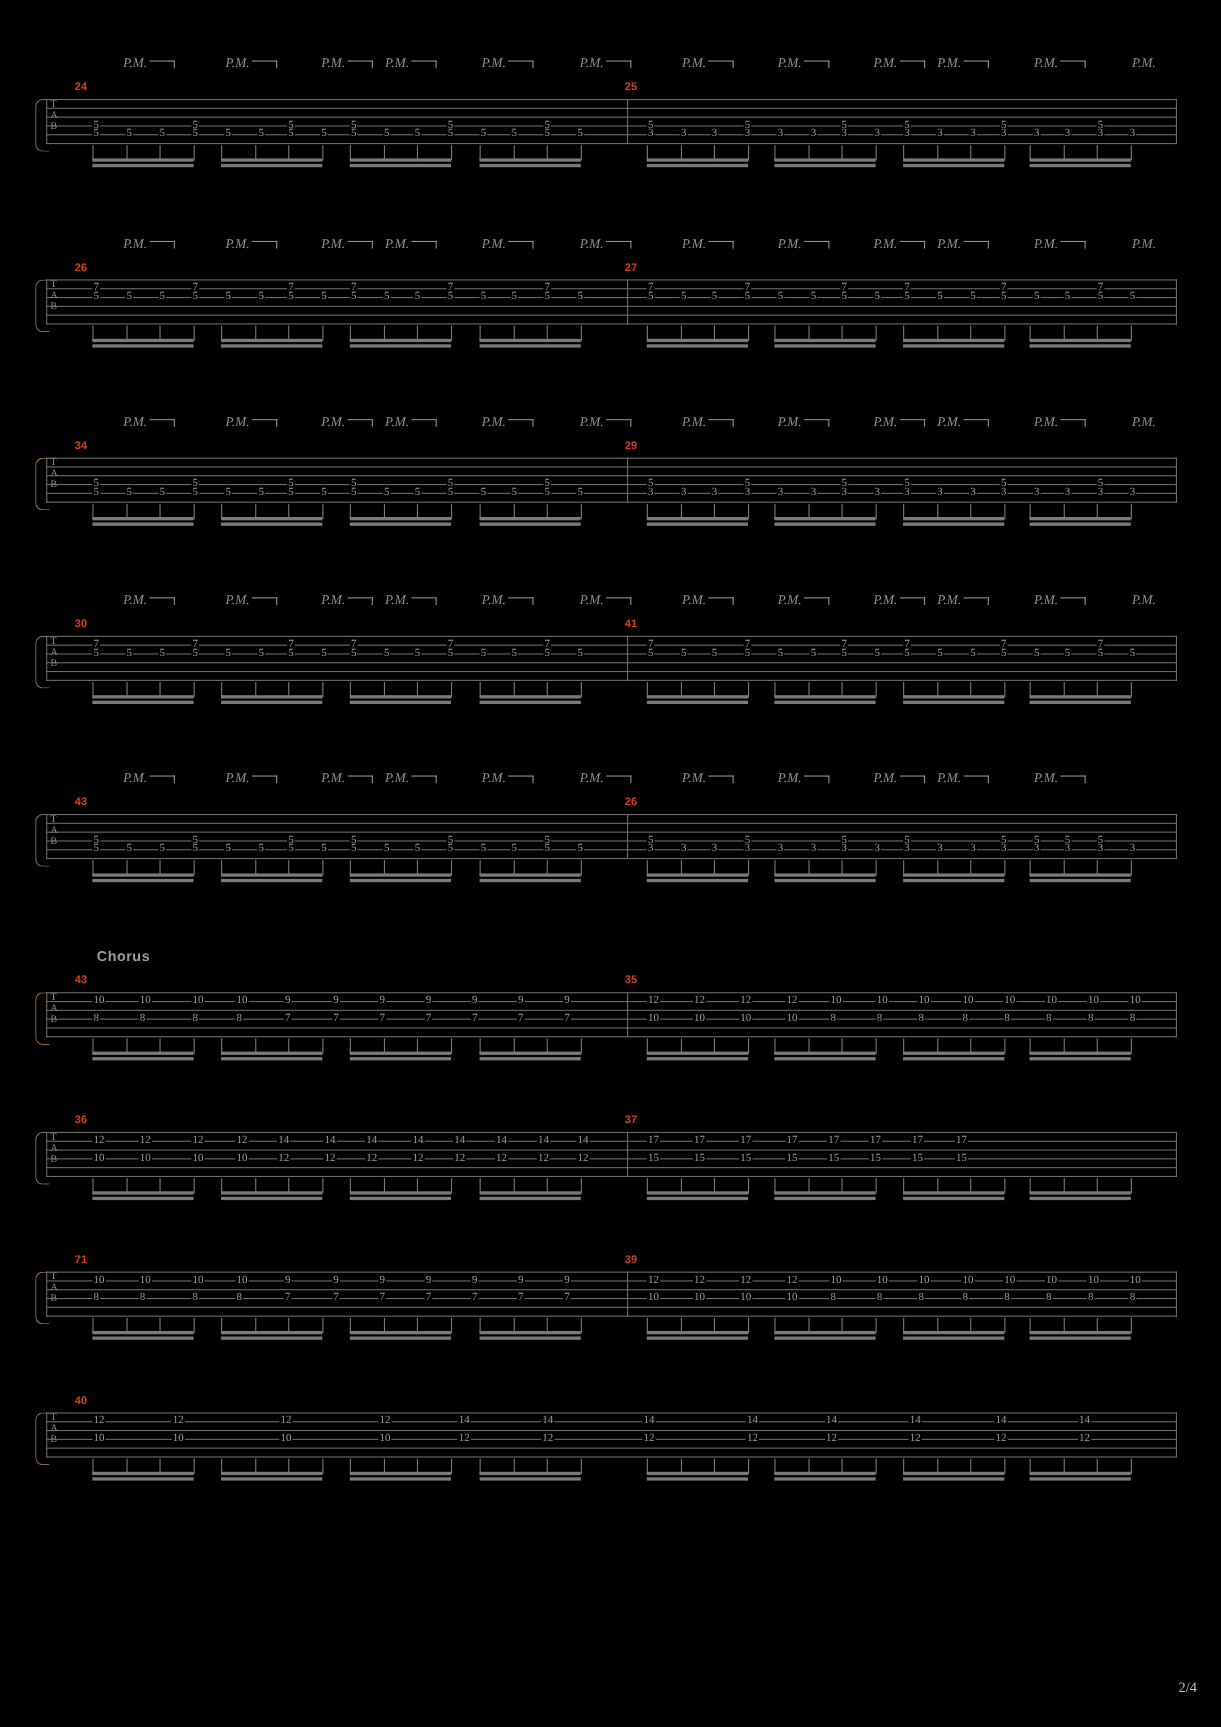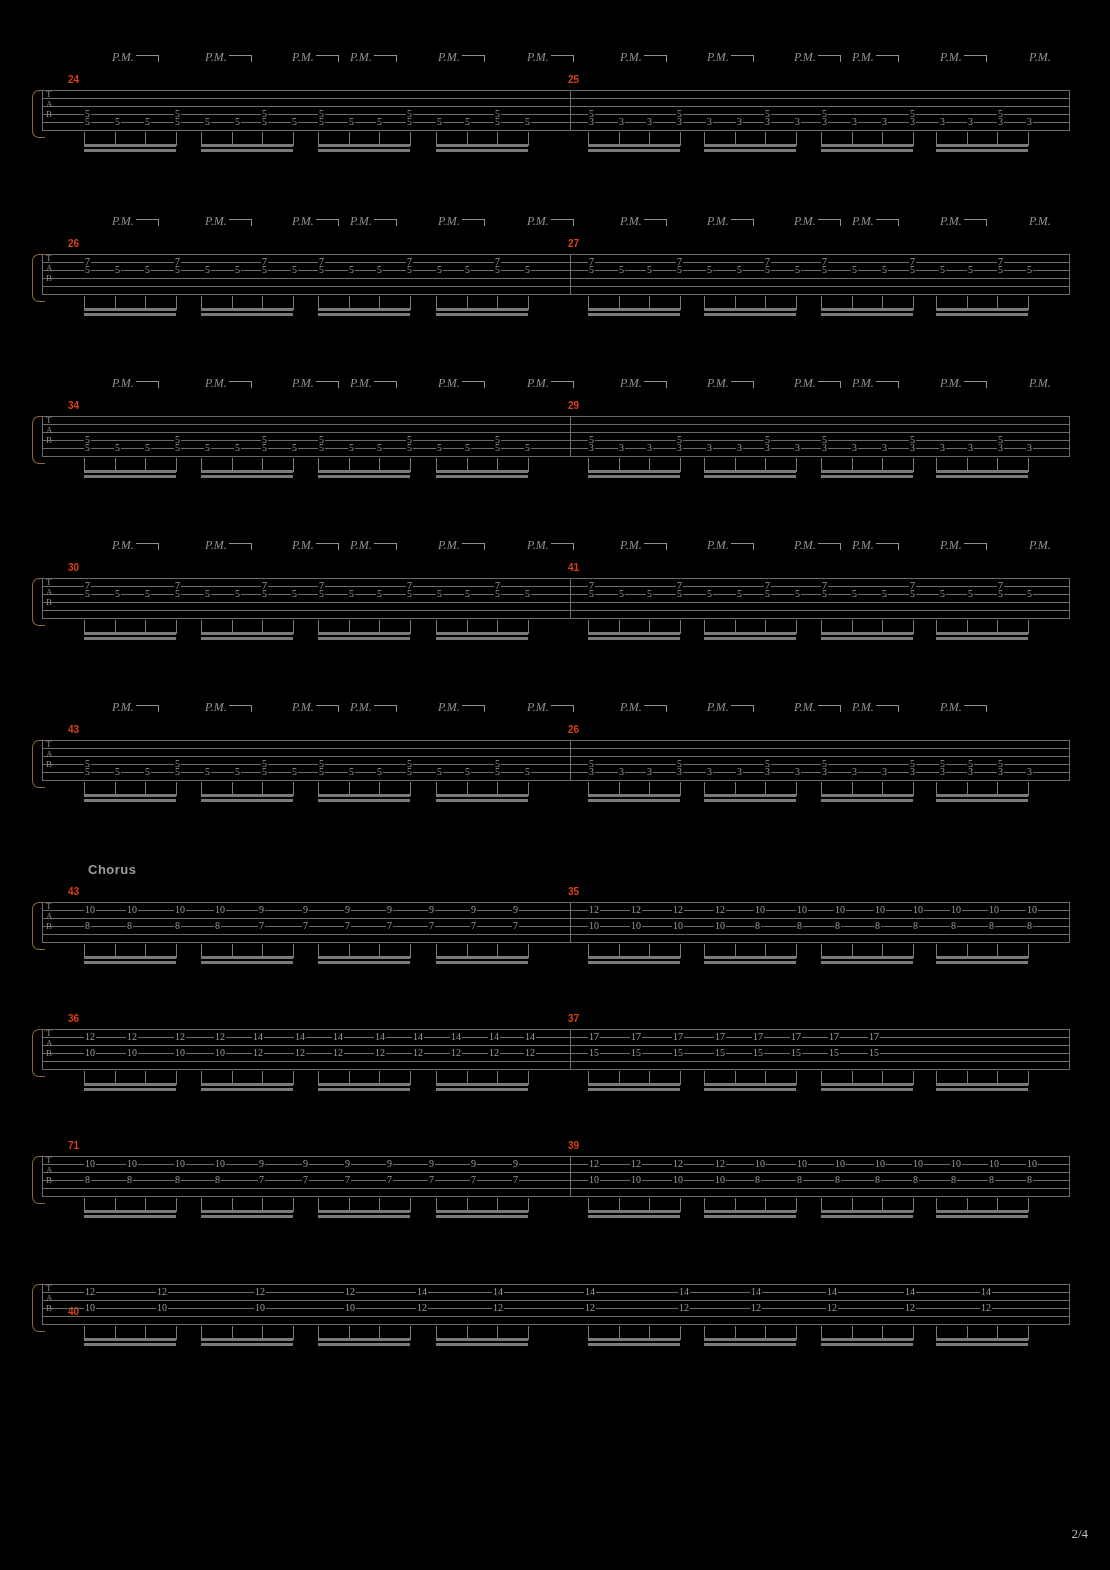--- a/index.html
+++ b/index.html
@@ -1124,21 +1124,21 @@
         <div class="stem" style="left: 882.333px; top: 54px; height: 14px;"></div>
         <div class="stem" style="left: 913px; top: 54px; height: 14px;"></div>
         <div class="beam" style="left: 936px; top: 66px; width: 92px;"></div>
         <div class="beam" style="left: 936px; top: 71px; width: 92px;"></div>
         <div class="stem" style="left: 936px; top: 54px; height: 14px;"></div>
         <div class="stem" style="left: 966.667px; top: 54px; height: 14px;"></div>
         <div class="stem" style="left: 997.333px; top: 54px; height: 14px;"></div>
         <div class="stem" style="left: 1028px; top: 54px; height: 14px;"></div>
       </div>
       <div class="system" style="top: 1272px;">
-        <div class="measnum" style="left: 68px; top: -4px; margin-top: 38px;">40</div>
+        <div class="measnum" style="left: 68px; top: -4px;">40</div>
         <div class="brace" style="top: 12px;"></div>
         <div class="staff" style="top: 12px;">
           <div class="line ln0"></div>
           <div class="line ln1"></div>
           <div class="line ln2"></div>
           <div class="line ln3"></div>
           <div class="line ln4"></div>
           <div class="line ln5"></div>
           <div class="barline-left"></div>
           <div class="barline-right"></div>

